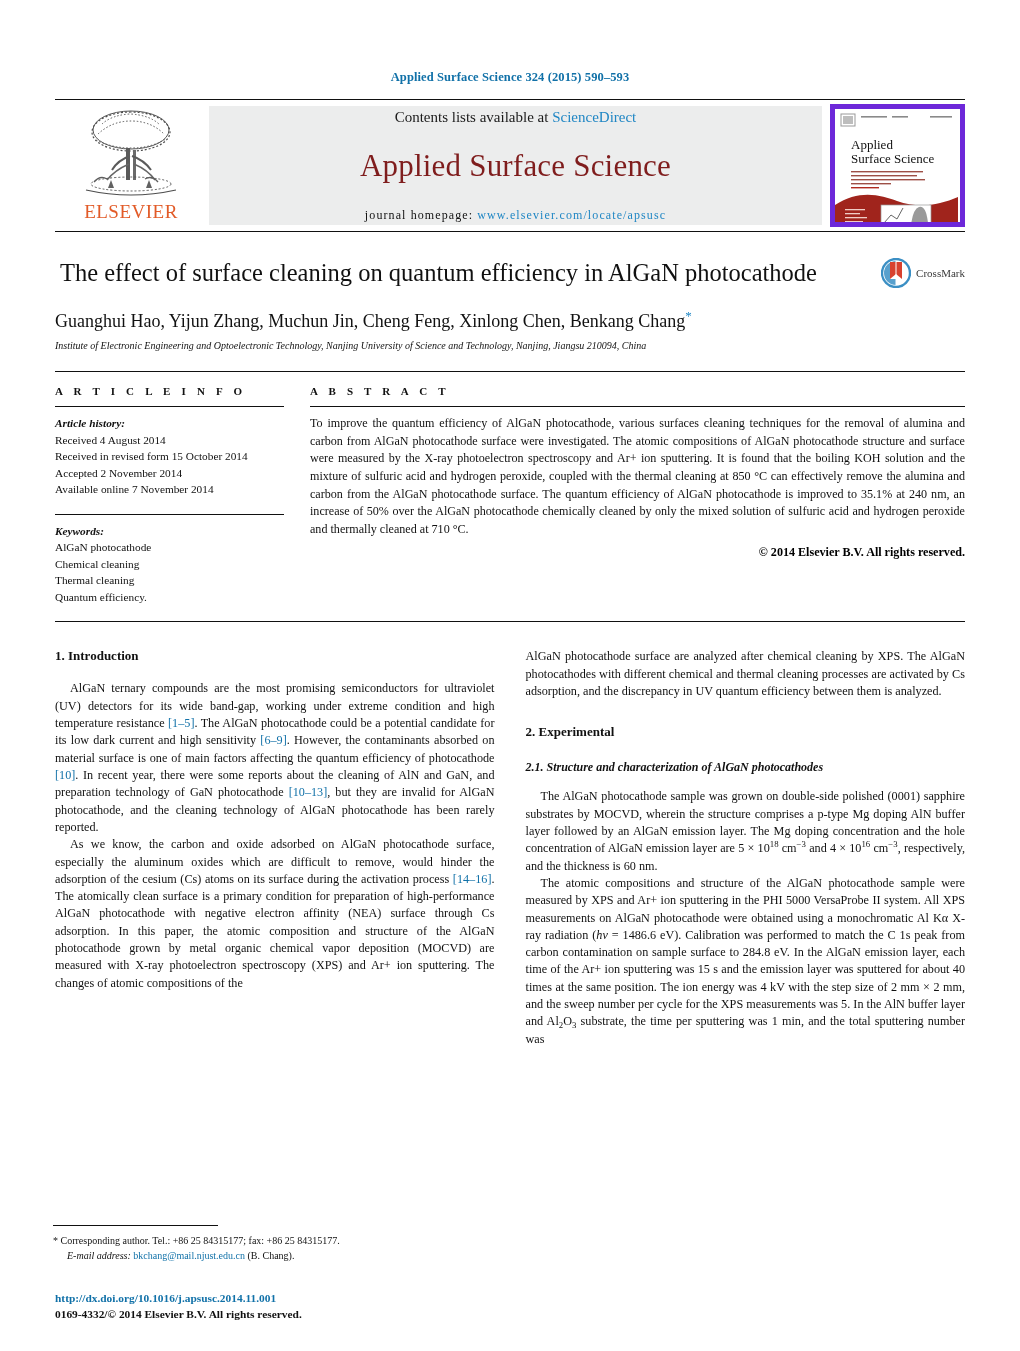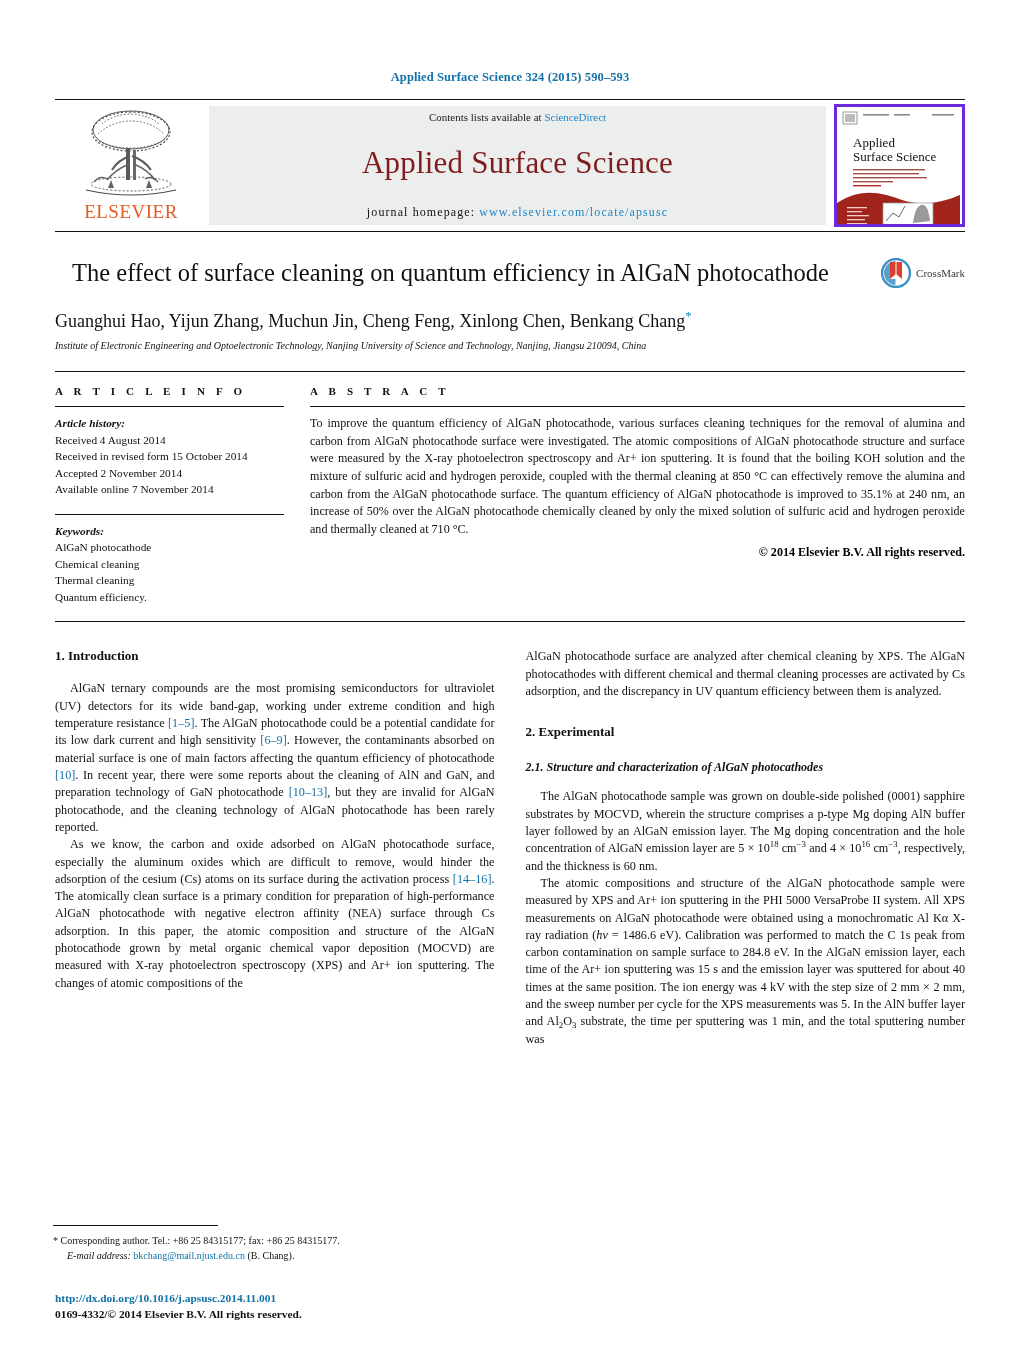--- a/index.html
+++ b/index.html
@@ -50,21 +50,21 @@
   }
   .banner{
     flex:1 1 auto;
     background:#eceded;
     margin:6px 4px 6px 2px;
     display:flex;flex-direction:column;
     align-items:center;justify-content:center;
     position:relative;
   }
   .contents-line{
-    font-size:11px;
+    font-size:15px;
     color:#1a1a1a;
     margin-top:4px;
   }
   .contents-line .sd{color:#1f86c4;}
   .journal-name{
     font-size:31px;
     color:#7f1d1d;
     margin:22px 0 24px 0;
     font-family:"Liberation Serif",serif;
     letter-spacing:.2px;
@@ -72,39 +72,38 @@
   .homepage{
     font-size:12px;
     letter-spacing:1.1px;
     color:#111;
     margin-bottom:4px;
   }
   .homepage .url{color:#1f86c4;}
   .cover{
     width:125px;flex:0 0 125px;
     margin:4px 0 4px 4px;
-    border:3px solid #6d28d9;
+    border:5px solid #6d28d9;
     position:relative;overflow:hidden;
     background:#fff;
   }
 
   
   .titleblock{
     margin:26px 55px 0 55px;
     position:relative;
     padding-right:120px;
   }
   .paper-title{
     font-size:24.5px;
     line-height:1.24;
     font-weight:400;
     color:#111;
-    margin:16px;
-    font-family:"Liberation Serif",serif;
-    text-align:right;
+    margin:5px;
+    font-family:"Liberation Serif",serif;
   }
   .authors{
     font-size:18px;
     margin-top:20px;
     color:#111;
     font-family:"Liberation Serif",serif;
   }
   .authors .star{color:#1f86c4;font-size:13px;vertical-align:super;}
   .affil{
     font-size:10px;

